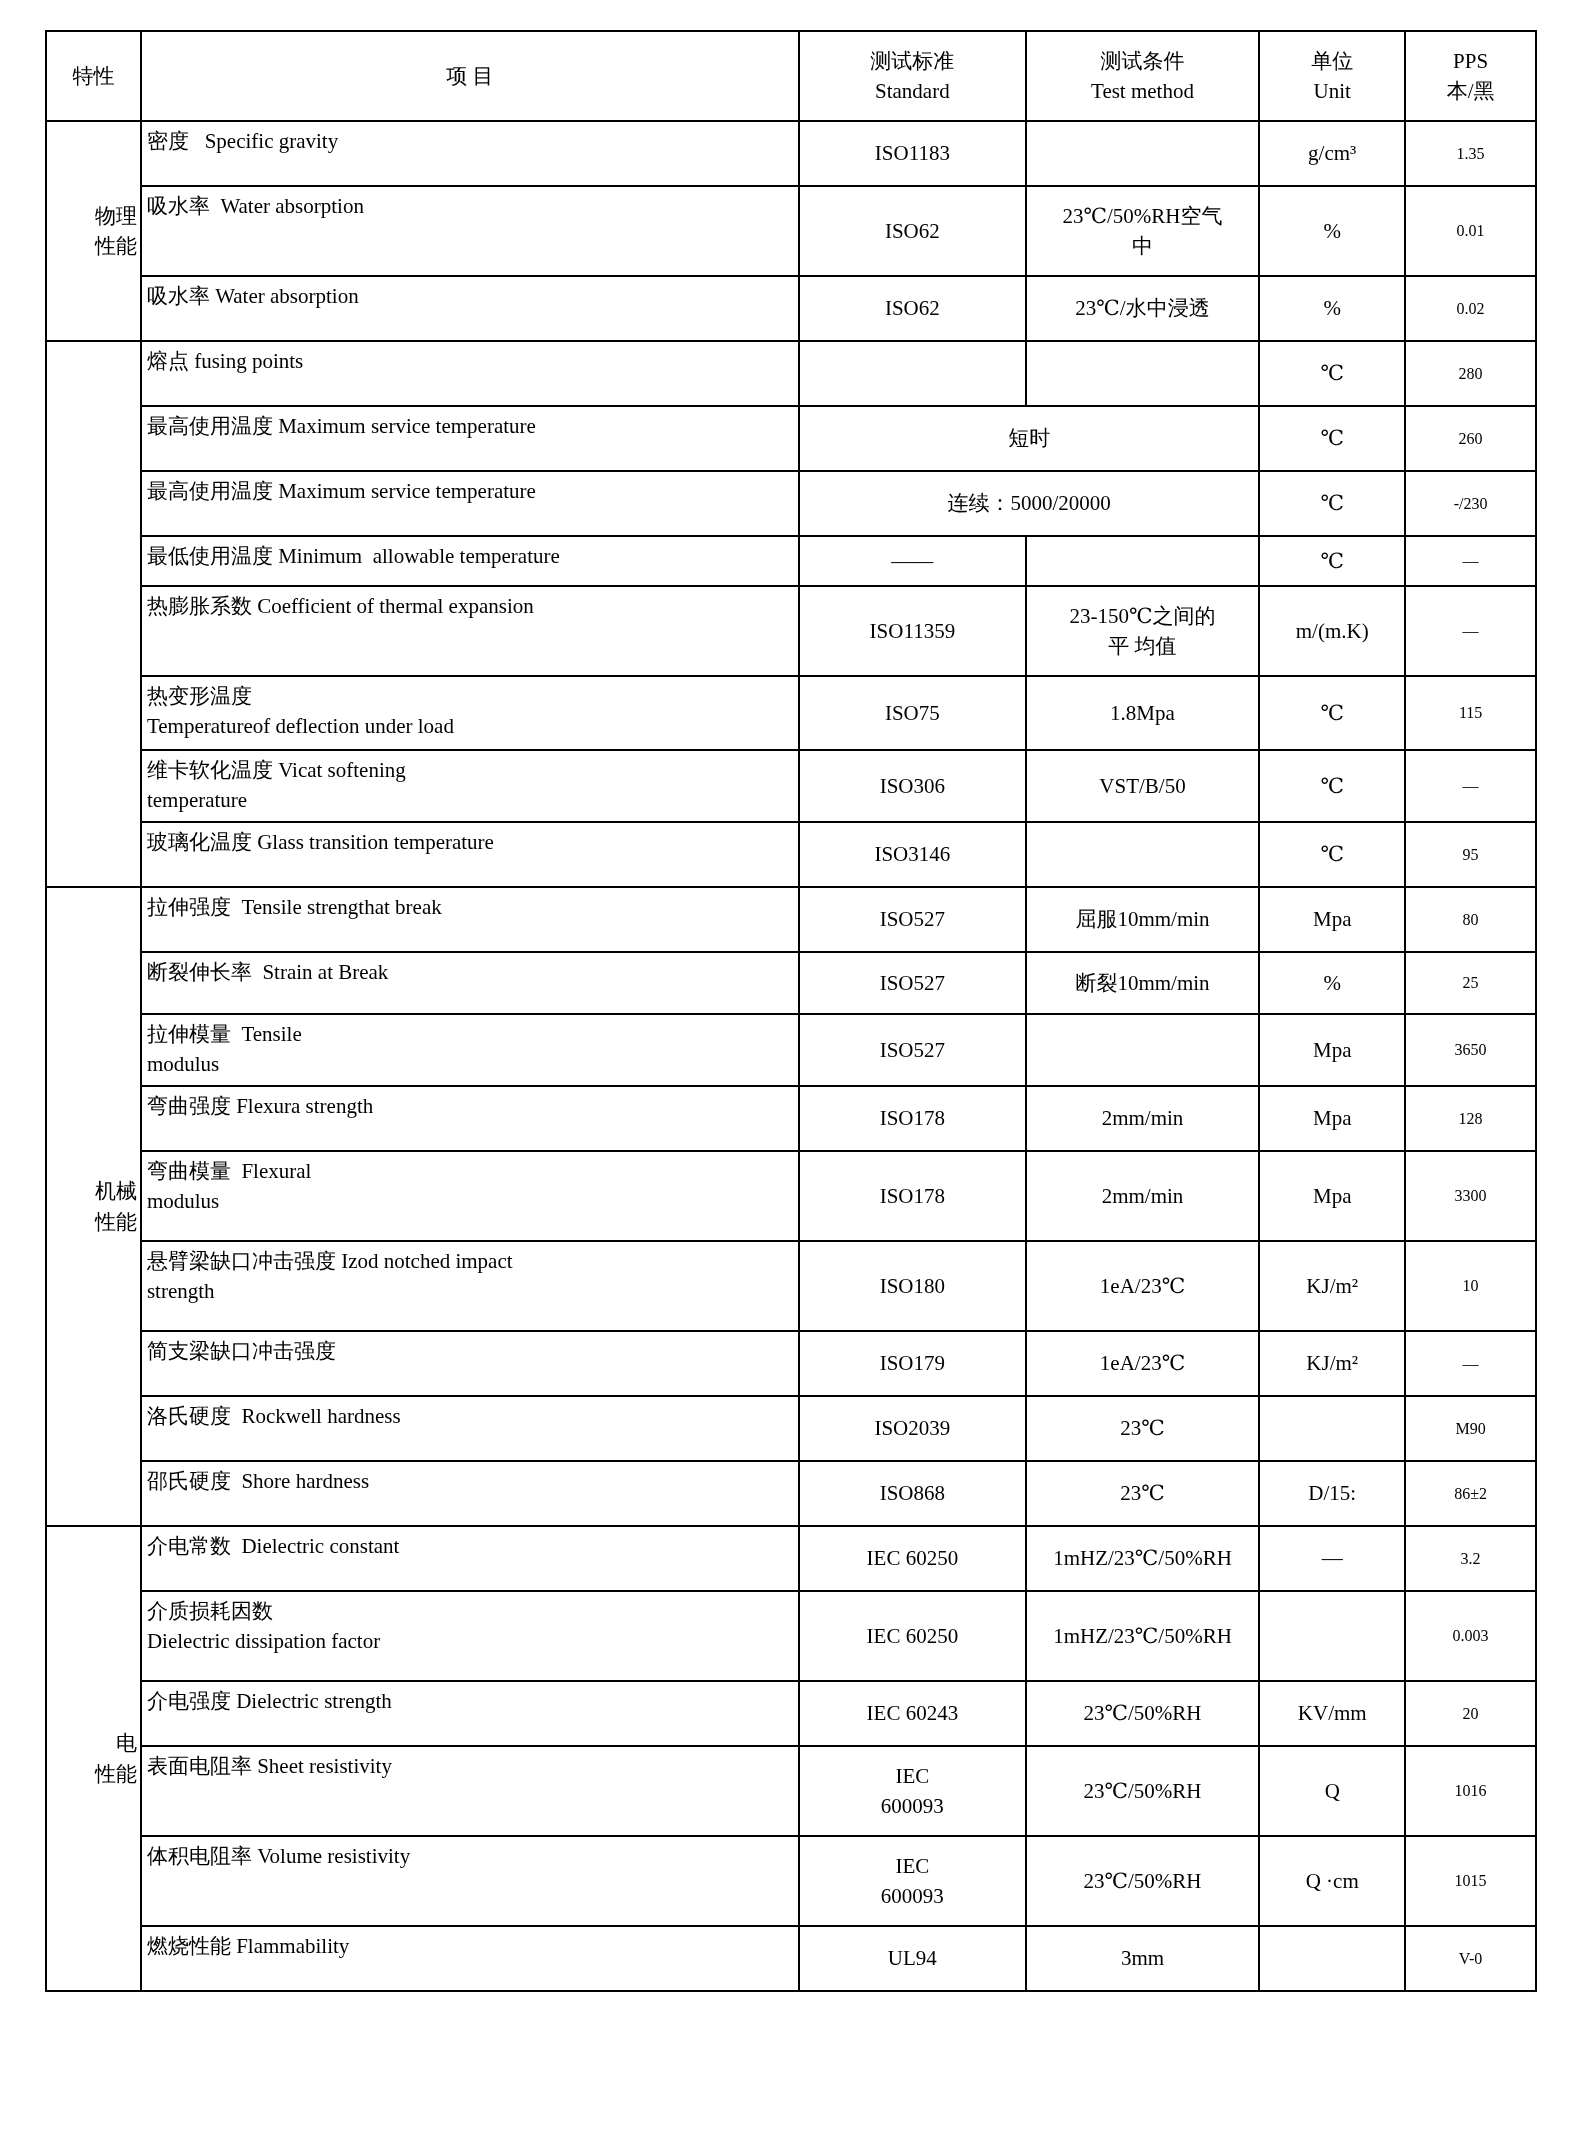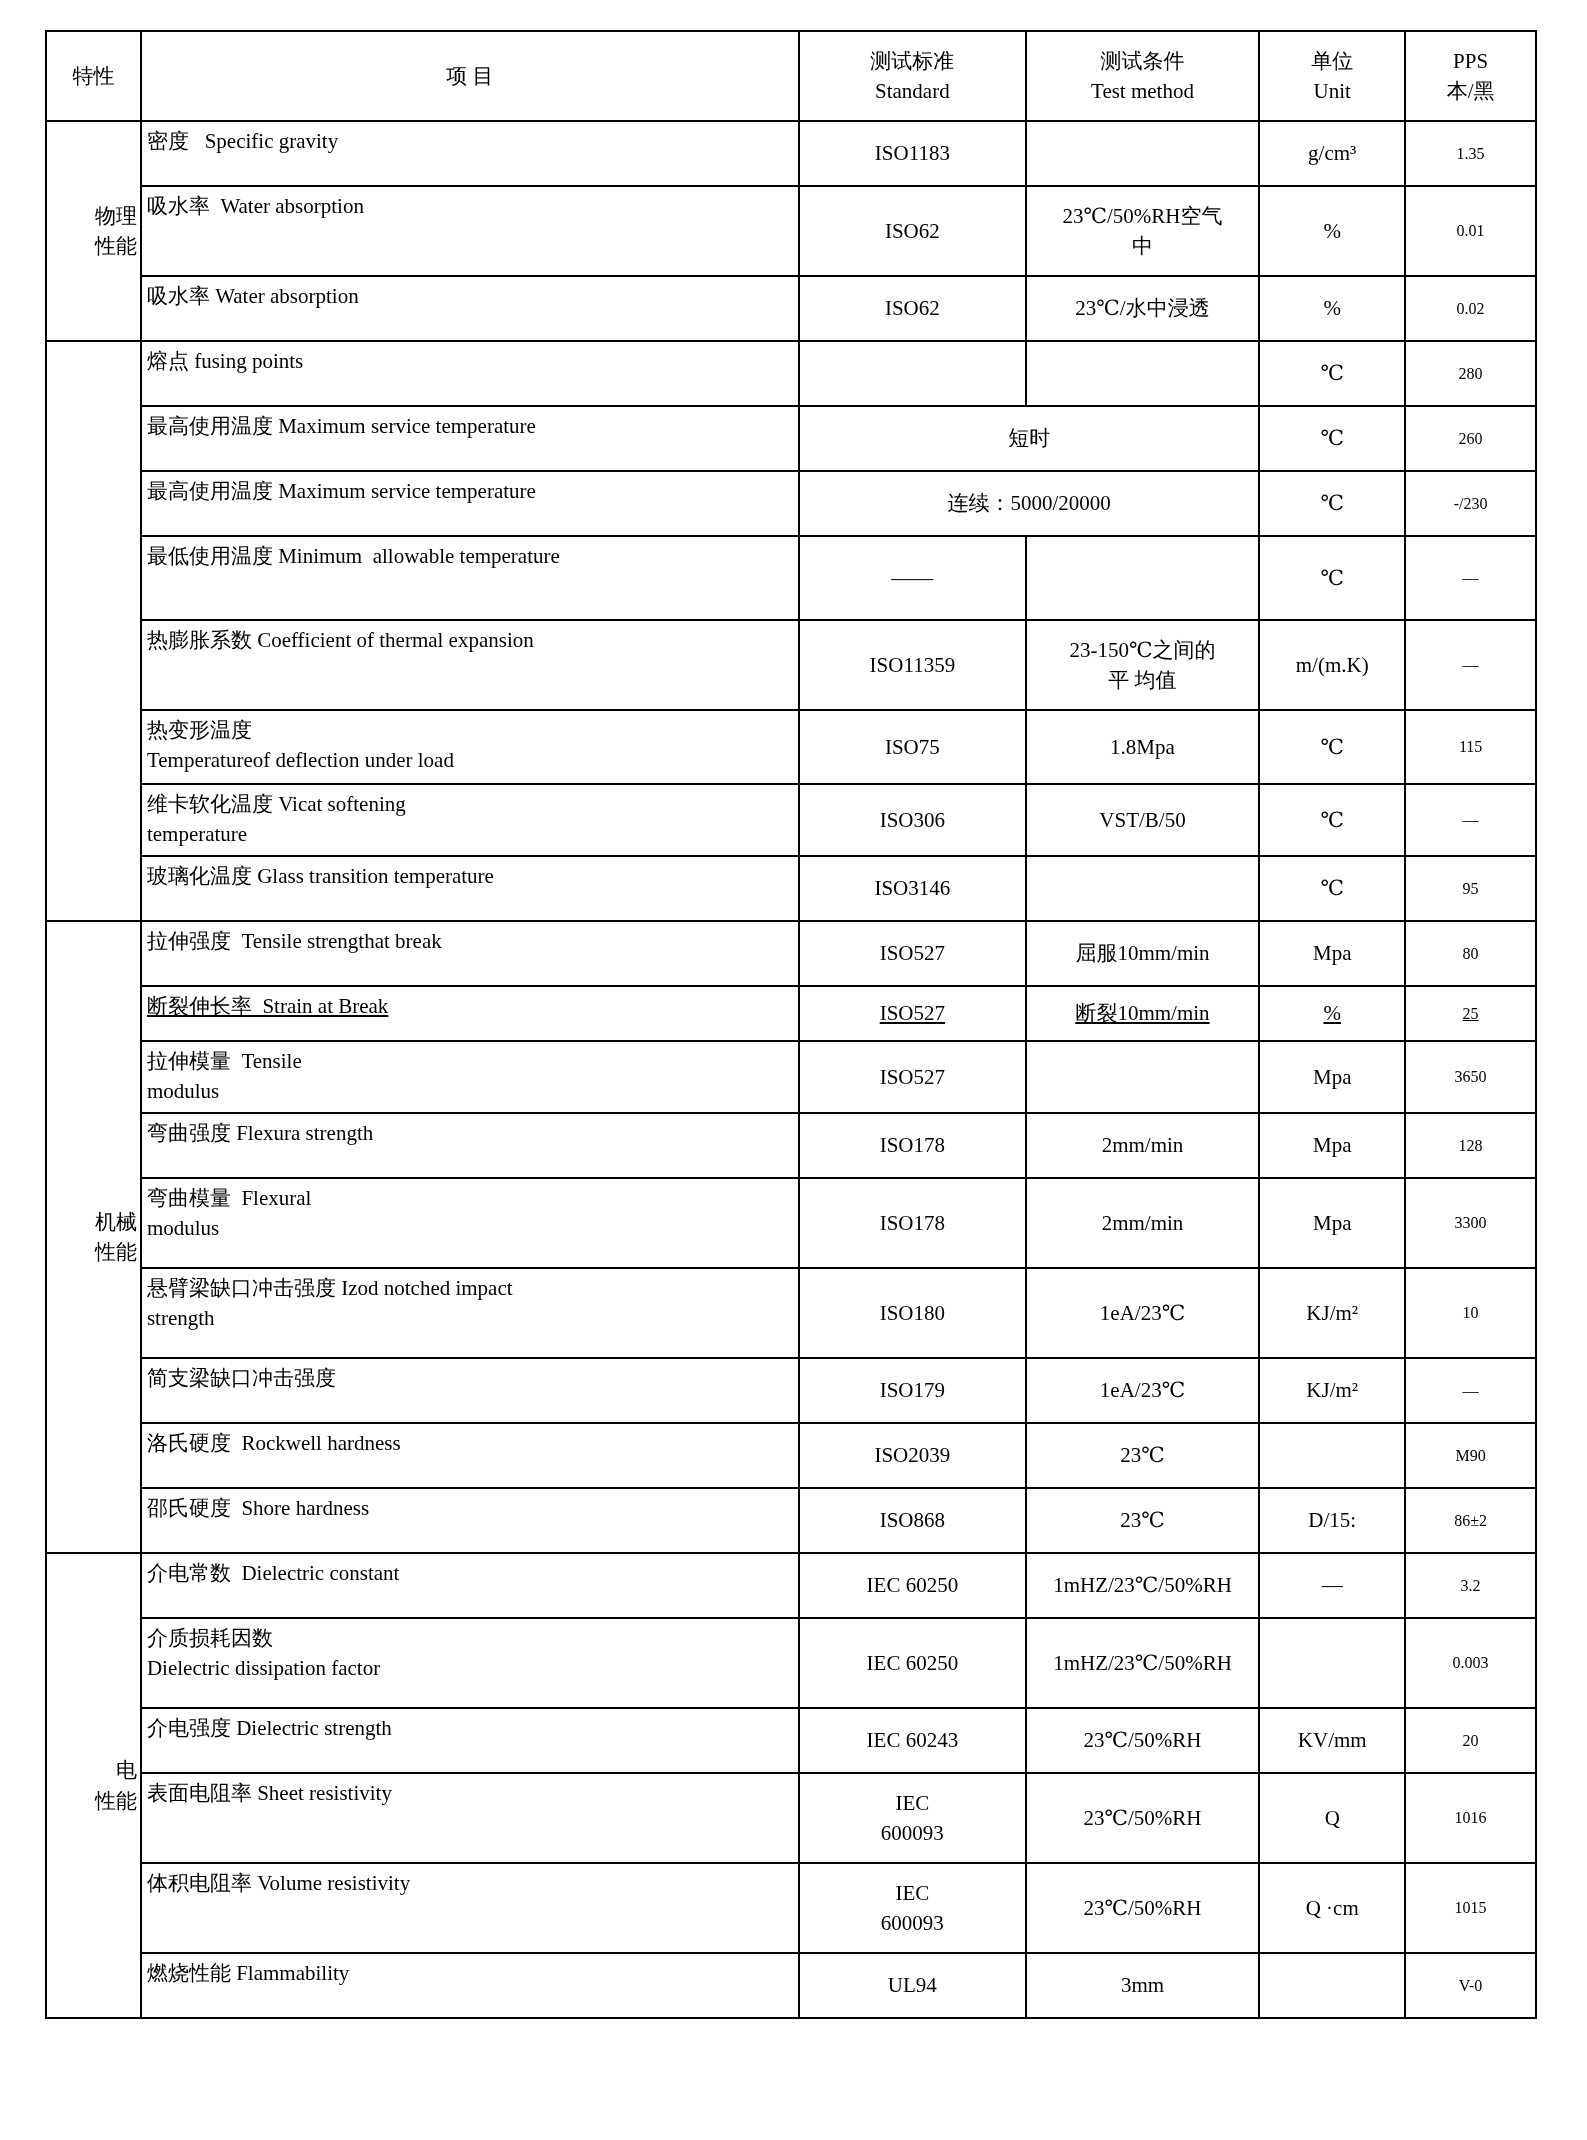--- a/index.html
+++ b/index.html
@@ -116,21 +116,21 @@
           <td colspan="2">短时</td>
           <td>℃</td>
           <td class="val">260</td>
         </tr>
         <tr style="height: 65px;">
           <td class="item">最高使用温度 Maximum service temperature</td>
           <td colspan="2">连续：5000/20000</td>
           <td>℃</td>
           <td class="val">-/230</td>
         </tr>
-        <tr style="height: 84px;">
+        <tr style="height: 50px;">
           <td class="item">最低使用温度 Minimum  allowable temperature</td>
           <td>——</td>
           <td></td>
           <td>℃</td>
           <td class="val">—</td>
         </tr>
         <tr style="height: 90px;">
           <td class="item">热膨胀系数 Coefficient of thermal expansion</td>
           <td>ISO11359</td>
           <td>23-150℃之间的
@@ -163,21 +163,21 @@
         </tr>
         <tr style="height: 65px;">
           <td class="feature" rowspan="9">机械
 性能</td>
           <td class="item">拉伸强度  Tensile strengthat break</td>
           <td>ISO527</td>
           <td>屈服10mm/min</td>
           <td>Mpa</td>
           <td class="val">80</td>
         </tr>
-        <tr style="height: 55px; text-decoration: underline;">
+        <tr style="height: 62px;">
           <td class="item">断裂伸长率  Strain at Break</td>
           <td>ISO527</td>
           <td>断裂10mm/min</td>
           <td>%</td>
           <td class="val">25</td>
         </tr>
         <tr style="height: 72px; margin-left: 40px;">
           <td class="item">拉伸模量  Tensile
 modulus</td>
           <td>ISO527</td>

